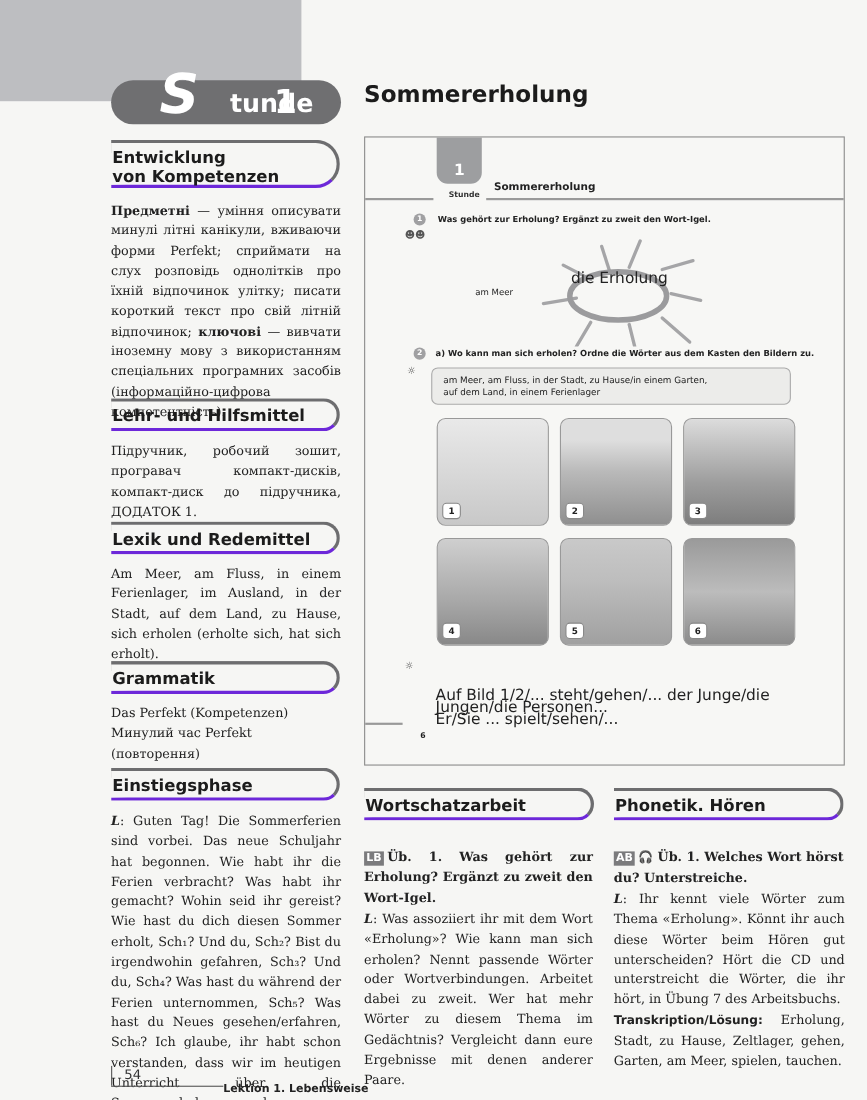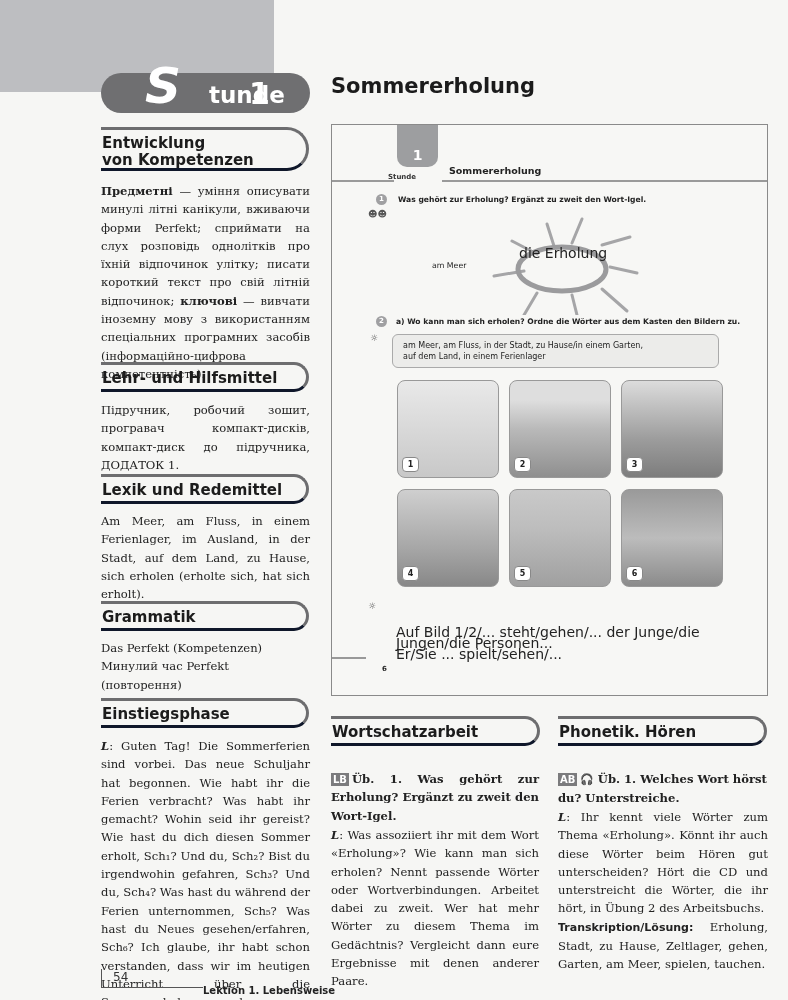--- a/index.html
+++ b/index.html
@@ -4,34 +4,34 @@
 <style>
   * { box-sizing: border-box; margin: 0; padding: 0; }
   html, body { width: 788px; height: 1000px; background: #f6f6f4; overflow: hidden; }
   body { position: relative; font-family: "DejaVu Serif", serif; color: #1e1e1e; }
   .gray-block { position: absolute; left: 0; top: 0; width: 274px; height: 92px; background: #bdbec1; }
   .stunde-pill { position: absolute; left: 101px; top: 73px; width: 209px; height: 40px; background: #6f6f71; border-radius: 20px; color: #fff; }
   .stunde-pill .big-s { position: absolute; left: 44px; top: -17px; font-family: "DejaVu Sans", sans-serif; font-weight: bold; font-style: italic; font-size: 50px; line-height: 60px; }
   .stunde-pill .rest { position: absolute; left: 80px; top: 7px; font-family: "DejaVu Sans", sans-serif; font-weight: bold; font-size: 23px; line-height: 30px; margin-left: 28px; }
   .stunde-pill .num { position: absolute; left: 148px; top: 3px; font-family: "DejaVu Sans", sans-serif; font-weight: bold; font-size: 30px; line-height: 36px; }
 
-  .sec-head { position: absolute; height: 44px; border-top: 3px solid #6d6d6f; border-bottom: 3px solid #0f172a; border-right: 3px solid #6d6d6f; border-radius: 0 22px 22px 0; }
+  .sec-head { position: absolute; height: 44px; border-top: 3px solid #6d6d6f; border-bottom: 3px solid #6d28d9; border-right: 3px solid #6d6d6f; border-radius: 0 22px 22px 0; }
   .sec-head .t { position: absolute; left: 1px; font-family: "DejaVu Sans", sans-serif; font-weight: bold; font-size: 15px; color: #1c1c1c; line-height: 17px; }
   .sec-head.one-line { height: 30px; border-radius: 0 15px 15px 0; }
   .sec-head.one-line .t { top: 5px; }
 
   .body-text { position: absolute; font-family: "DejaVu Serif", serif; font-size: 11.6px; line-height: 18.3px; text-align: justify; color: #222; }
   .body-text b { font-weight: bold; }
   .body-text i { font-style: italic; font-weight: bold; }
 
   .page-title { position: absolute; left: 331px; top: 74px; font-family: "DejaVu Sans", sans-serif; font-weight: bold; font-size: 21px; color: #1b1b1b; }
 
   .book-frame { position: absolute; left: 331px; top: 124px; width: 437px; height: 572px; border: 1.5px solid #8a8a8a; background: #f7f7f5; }
   .book-tab { position: absolute; left: 65px; top: 0; width: 41px; height: 42px; background: #9d9ea0; border-radius: 0 0 10px 10px; color: #fff; font-family: "DejaVu Sans", sans-serif; font-weight: bold; font-size: 14px; text-align: center; padding-top: 22px; }
-  .book-stunde { position: absolute; left: 56px; top: 48px; font-family: "DejaVu Sans", sans-serif; font-weight: bold; font-size: 7px; color: #333; }
+  .book-stunde { position: absolute; left: 76px; top: 48px; font-family: "DejaVu Sans", sans-serif; font-weight: bold; font-size: 7px; color: #333; }
   .book-topline { position: absolute; top: 55px; height: 2px; background: #9a9a9a; }
   .book-heading { position: absolute; left: 117px; top: 40px; font-family: "DejaVu Sans", sans-serif; font-weight: bold; font-size: 9.5px; color: #222; }
   .ex-num { position: absolute; width: 11px; height: 11px; border-radius: 50%; background: #a0a0a2; color: #fff; font-family: "DejaVu Sans", sans-serif; font-weight: bold; font-size: 7px; text-align: center; line-height: 11px; }
   .ex-text { position: absolute; font-family: "DejaVu Sans", sans-serif; font-weight: bold; font-size: 7.6px; color: #222; }
   .ex-plain { position: absolute; font-family: "DejaVu Sans", sans-serif; font-size: 14px; color: #222; line-height: 11px; }
   .pair-icon { position: absolute; font-family: "DejaVu Sans", sans-serif; font-size: 9px; color: #555; }
   .word-box { position: absolute; left: 60px; top: 209px; width: 327px; height: 34px; border: 1px solid #aaa; border-radius: 6px; background: #ececea; padding: 5px 10px; font-family: "DejaVu Sans", sans-serif; font-size: 8px; line-height: 11px; color: #222; }
   .pic { position: absolute; width: 102px; height: 98px; border: 1px solid #999; border-radius: 8px; overflow: hidden; }
   .pic .num { position: absolute; left: 4px; bottom: 5px; width: 17px; height: 15px; background: #fff; border: 1px solid #888; border-radius: 4px; font-family: "DejaVu Sans", sans-serif; font-weight: bold; font-size: 8px; text-align: center; line-height: 13px; color: #222; }
   .book-pagenum { position: absolute; left: 50px; top: 540px; font-family: "DejaVu Sans", sans-serif; font-weight: bold; font-size: 7px; }
@@ -166,20 +166,20 @@
   <i>L</i><span>: Was assoziiert ihr mit dem Wort «Erholung»? Wie kann man sich erholen? Nennt passende Wörter oder Wortverbindungen. Arbeitet dabei zu zweit. Wer hat mehr Wörter zu diesem Thema im Gedächtnis? Vergleicht dann eure Ergebnisse mit denen anderer Paare.</span>
 </div>
 
 <div class="sec-head one-line" style="left:558px; top:716px; width:209px;">
   <div class="t">Phonetik. Hören</div>
 </div>
 <div class="body-text" style="left:558px; top:770px; width:210px; text-align:left;">
   <span class="badge">AB</span><span style="font-family:'DejaVu Sans',sans-serif; font-size:11px;">🎧</span> <span class="exh">Üb. 1. Welches Wort hörst du? Unterstreiche.</span>
 </div>
 <div class="body-text" style="left:558px; top:808px; width:210px;">
-  <i>L</i><span>: Ihr kennt viele Wörter zum Thema «Erholung». Könnt ihr auch diese Wörter beim Hören gut unterscheiden? Hört die CD und unterstreicht die Wörter, die ihr hört, in Übung 2 des Arbeitsbuchs.</span><br>
+  <i>L</i><span>: Ihr kennt viele Wörter zum Thema «Erholung». Könnt ihr auch diese Wörter beim Hören gut unterscheiden? Hört die CD und unterstreicht die Wörter, die ihr hört, in Übung 7 des Arbeitsbuchs.</span><br>
   <span class="trans-label">Transkription/Lösung:</span><span> Erholung, Stadt, zu Hause, Zeltlager, gehen, Garten, am Meer, spielen, tauchen.</span>
 </div>
 
 <div class="footer-line-v"></div>
 <div class="footer-line-h"></div>
 <div class="footer-page">54</div>
 <div class="footer-lesson">Lektion 1. Lebensweise</div>
 
 </body></html>

